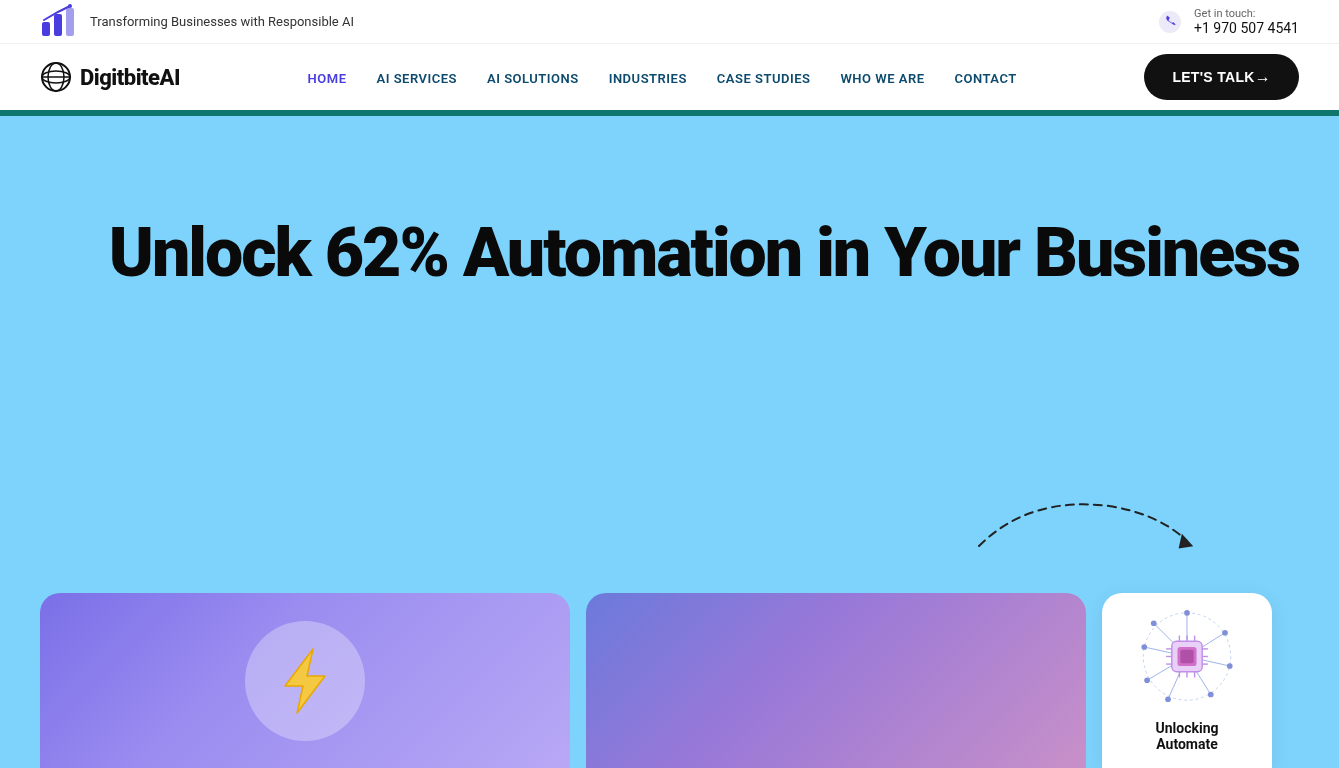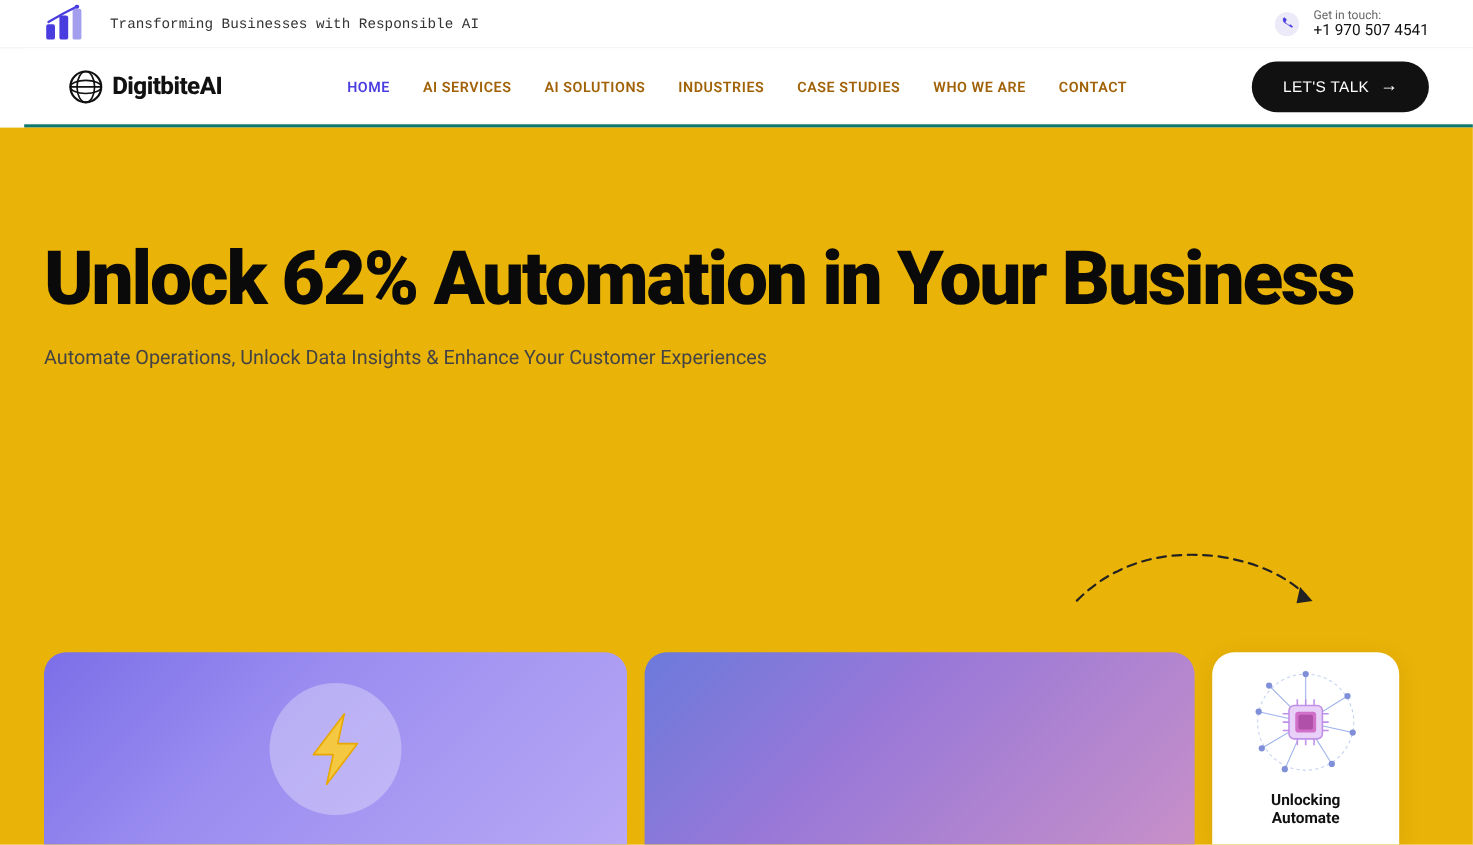--- a/index.html
+++ b/index.html
@@ -21,22 +21,21 @@
       justify-content: space-between;
       align-items: center;
       padding: 8px 40px;
       border-bottom: 1px solid #f0f0f0;
       height: 44px;
     }
 
     .top-bar-left {
       display: flex;
       align-items: center;
-      gap: 24px;
-      font-family: Liberation Mono, monospace;
+      gap: 14px;
     }
 
     .top-bar-logo-icon {
       width: 36px;
       height: 36px;
     }
 
     .top-bar-tagline {
       font-size: 13px;
       color: #333;
@@ -74,22 +73,21 @@
     }
 
     
     .navbar {
       background: #ffffff;
       display: flex;
       align-items: center;
       justify-content: space-between;
       padding: 0 40px;
       height: 72px;
-      border-bottom: 3px solid #0f766e;
-      margin-left: 22px;
+      border-bottom: 6px solid #0f766e;
     }
 
     .nav-logo {
       display: flex;
       align-items: center;
       gap: 8px;
       text-decoration: none;
     }
 
     .nav-logo-icon {
@@ -108,55 +106,54 @@
       display: flex;
       align-items: center;
       gap: 30px;
       list-style: none;
     }
 
     .nav-links li a {
       text-decoration: none;
       font-size: 13px;
       font-weight: 600;
-      color: #a16207;
+      color: #0c4a6e;
       letter-spacing: 0.5px;
       text-transform: uppercase;
     }
 
     .nav-links li a.active {
       color: #4a3de0;
     }
 
     .nav-cta {
       background: #111;
       color: #fff;
       padding: 14px 28px;
       border-radius: 50px;
       font-size: 14px;
-      font-weight: 400;
+      font-weight: 700;
       border: none;
       cursor: pointer;
       display: flex;
       align-items: center;
-      gap: 10px;
       letter-spacing: 0.3px;
     }
 
     .nav-cta-arrow {
       font-size: 16px;
     }
 
     
     .hero {
-      background: #eab308;
+      background: #7dd3fc;
       min-height: 652px;
       display: flex;
       flex-direction: column;
-      align-items: flex-start;
+      align-items: flex-end;
       padding: 100px 40px 0;
       position: relative;
       overflow: hidden;
     }
 
     .hero-title {
       font-size: 68px;
       font-weight: 900;
       color: #0a0a0a;
       text-align: center;
@@ -327,21 +324,20 @@
   <button class="nav-cta">
     <span>LET'S TALK</span>
     <span class="nav-cta-arrow">→</span>
   </button>
 </nav>
 
 <section class="hero">
   <h1 class="hero-title">
     <span>Unlock 62% Automation in Your Business</span><br>
   </h1>
-  <p class="hero-subtitle">Automate Operations, Unlock Data Insights &amp; Enhance Your Customer Experiences</p>
 
   <svg class="curved-arrow" viewBox="0 0 230 80" fill="none" xmlns="http://www.w3.org/2000/svg">
     <path d="M10 60 Q60 10 140 20 Q190 28 218 55" stroke="#222" stroke-width="2" stroke-dasharray="8 6" fill="none" stroke-linecap="round"></path>
     <polygon points="210,50 225,58 212,65" fill="#222" transform="rotate(20 218 57)"></polygon>
   </svg>
 
   <div class="cards-area">
 
     <div class="card-left">
       <div class="circle-bg">

